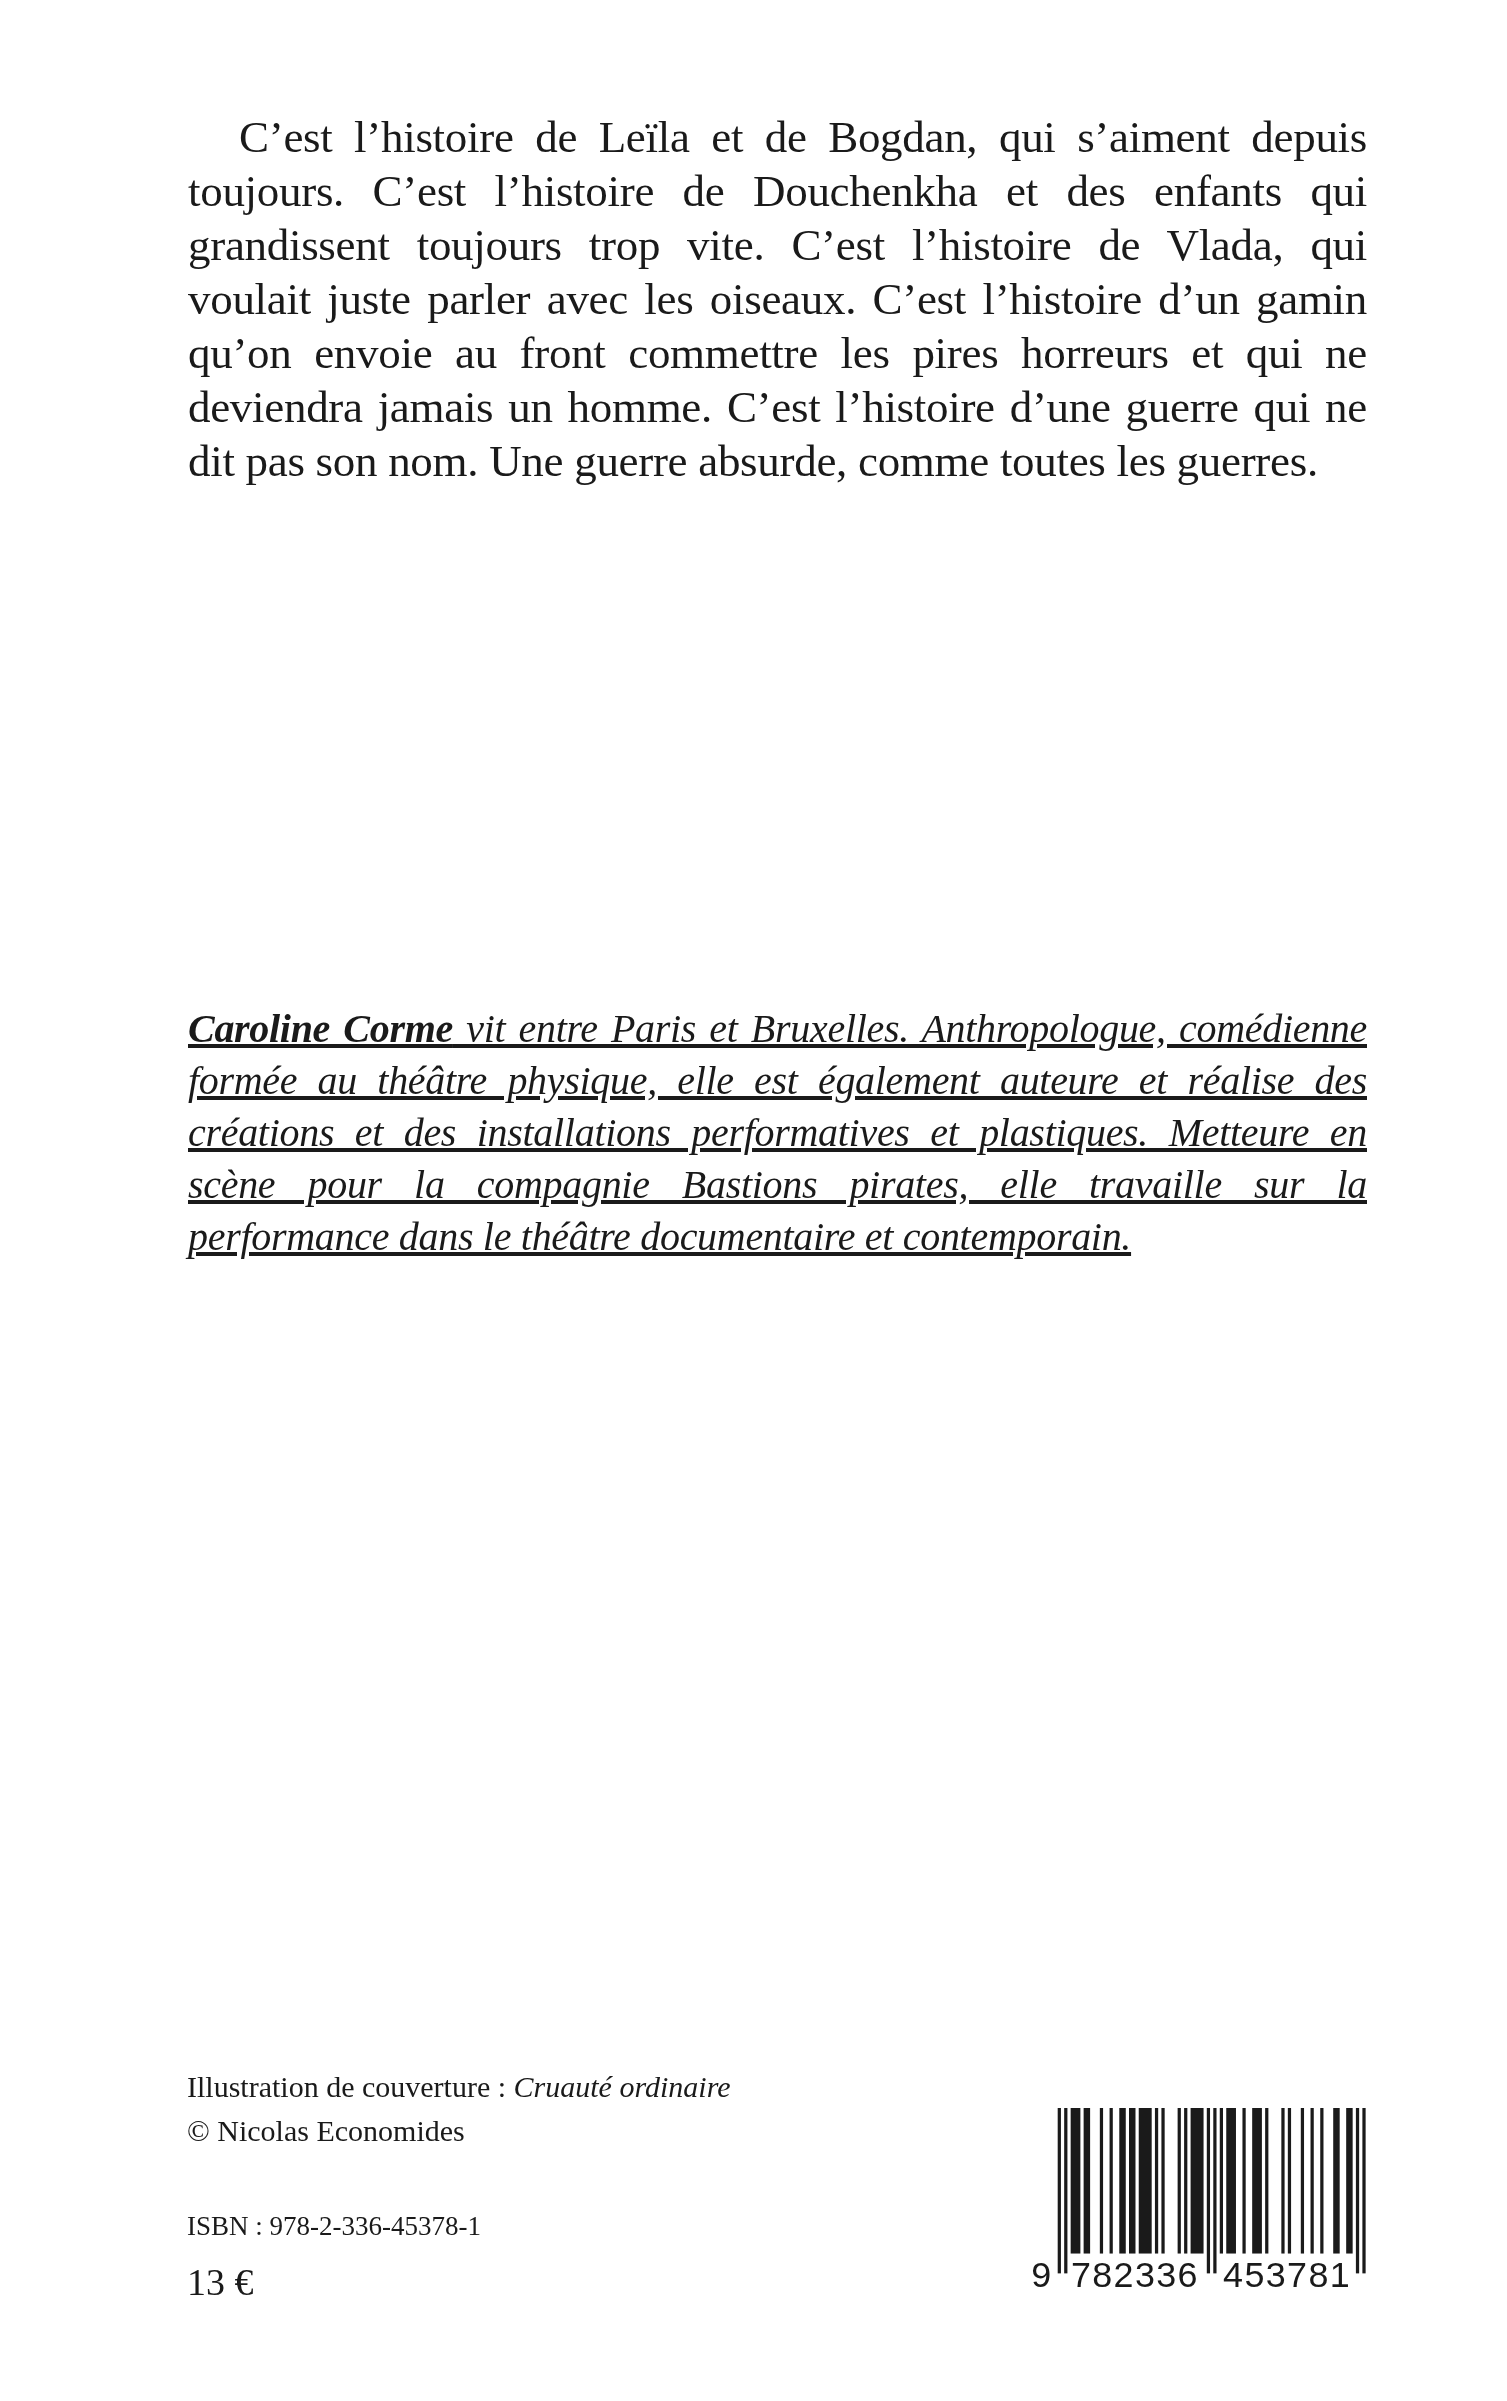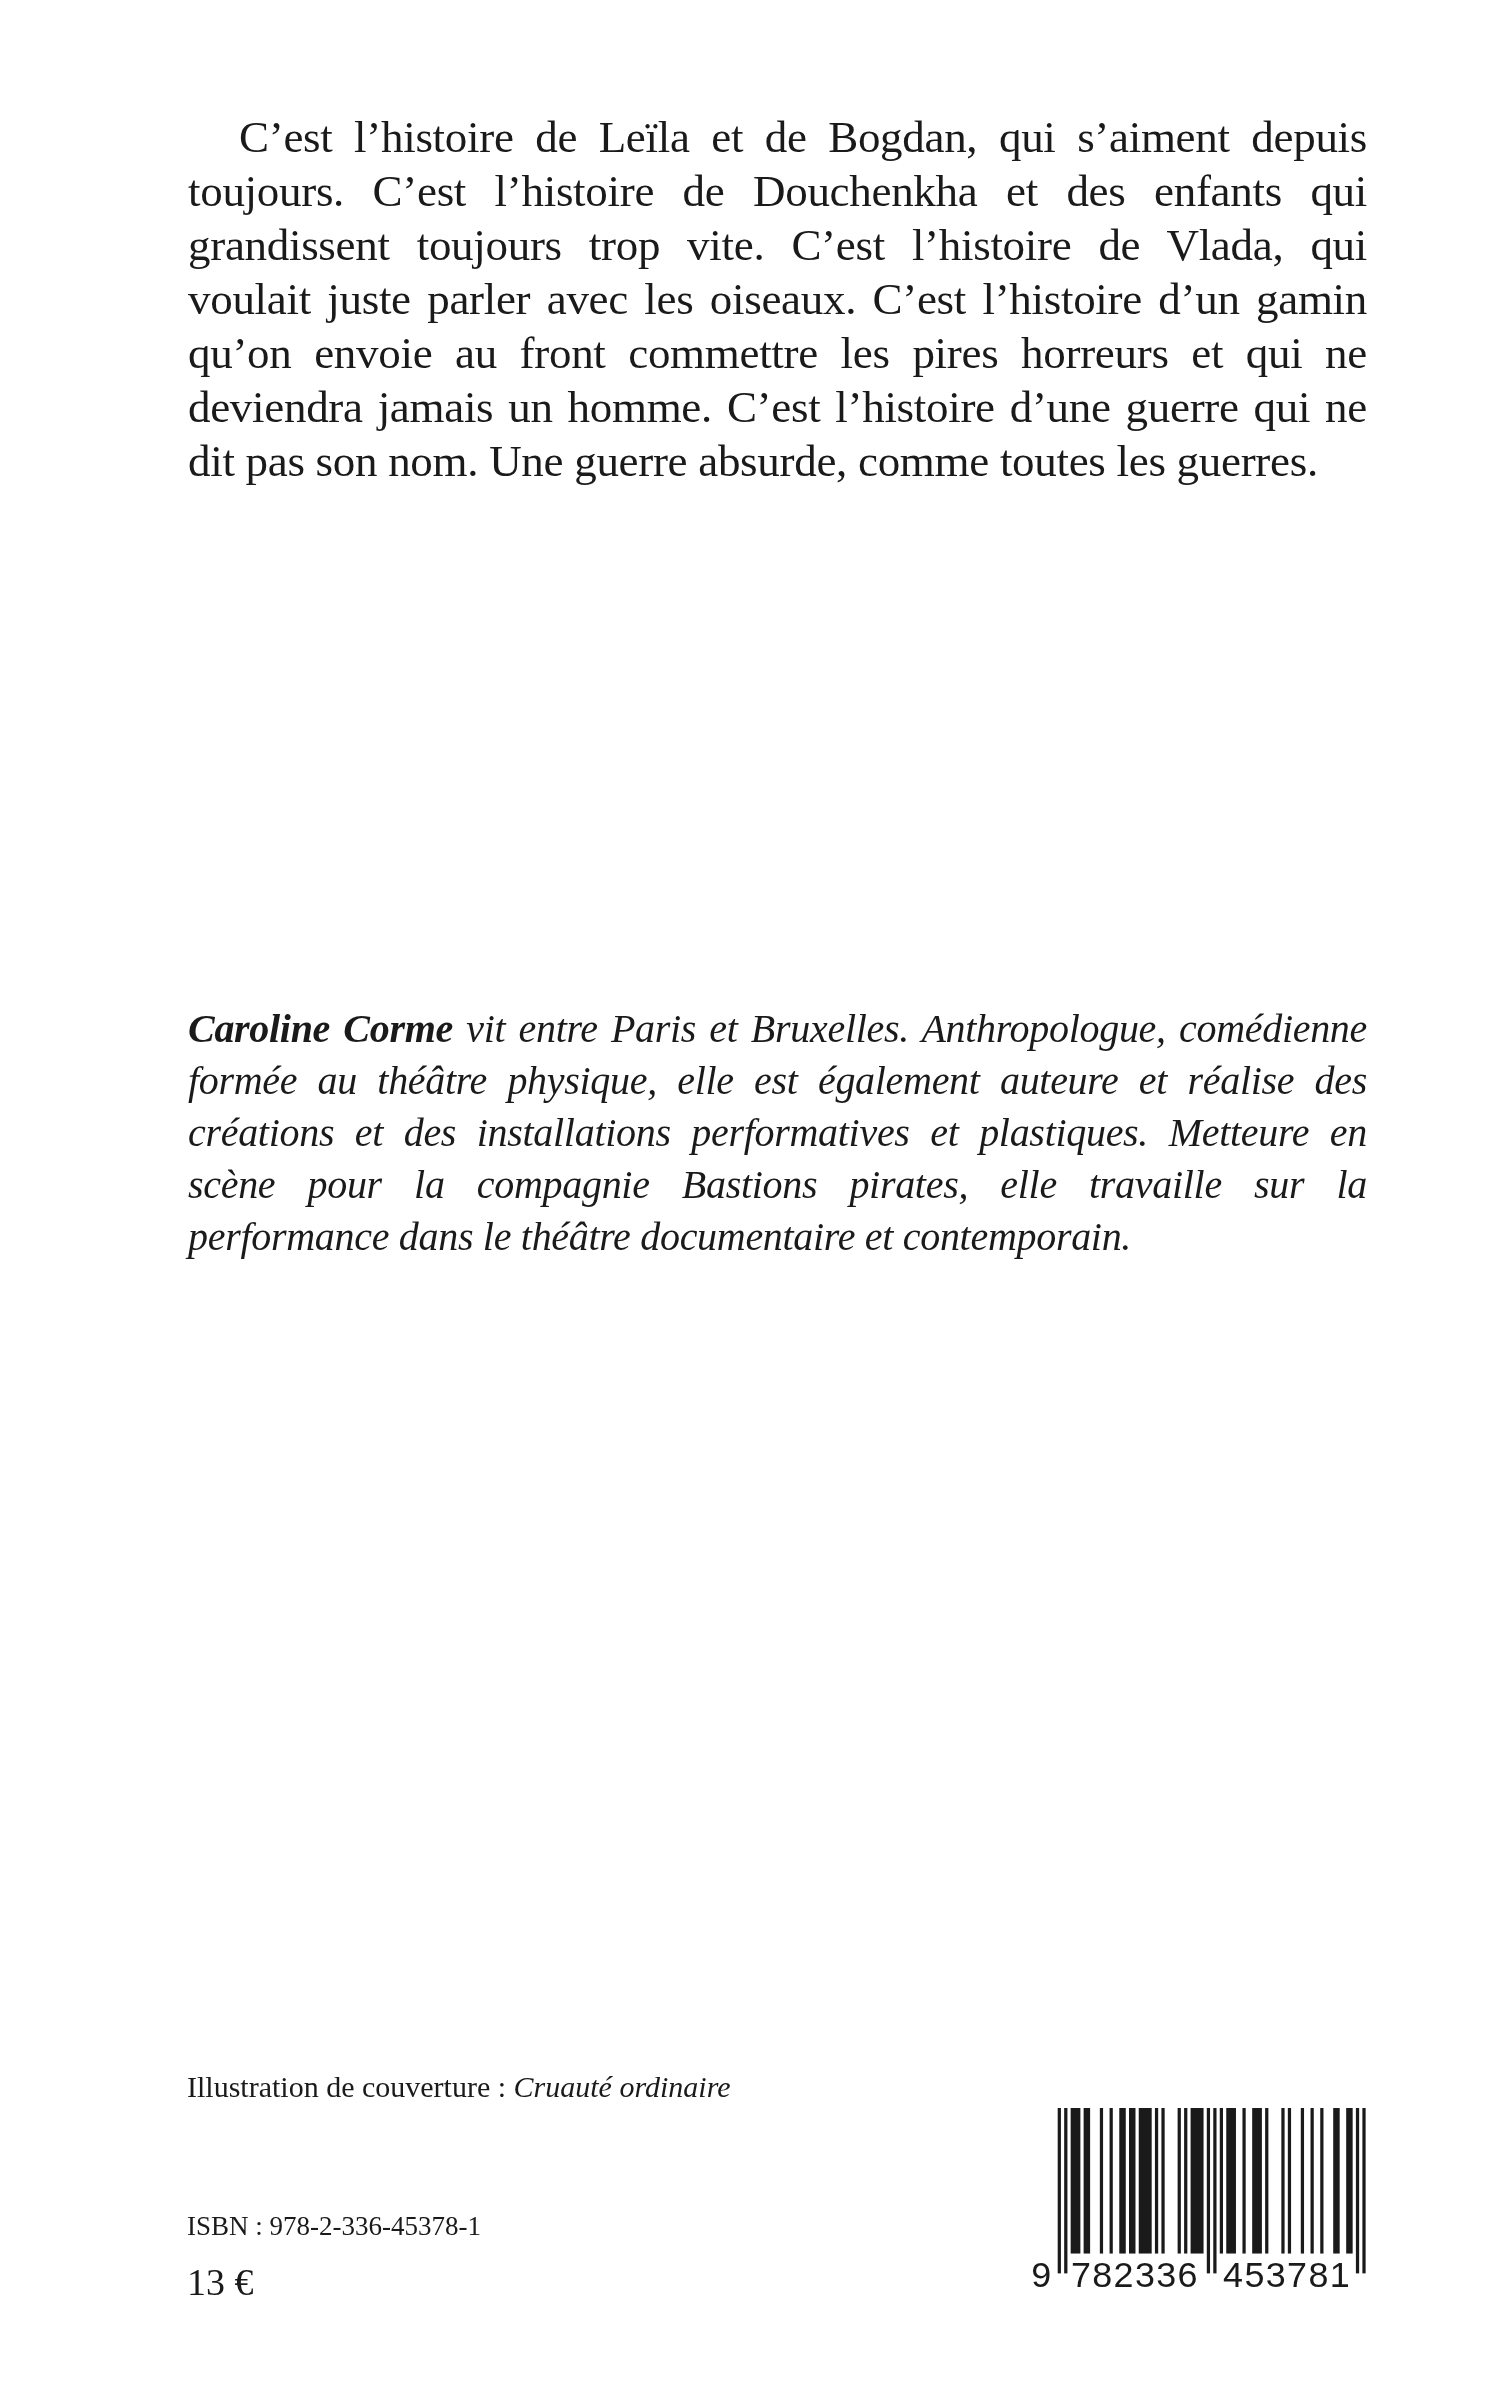--- a/index.html
+++ b/index.html
@@ -29,20 +29,21 @@
     position: absolute;
     left: 168px;
     top: 1003px;
     width: 1179px;
     margin: 0;
     font-size: 40px;
     line-height: 52px;
     font-style: italic;
     text-align: justify;
     letter-spacing: -0.3px;
+    text-decoration: underline;
   }
   .bio .author { font-weight: 700; }
   .piece {
     position: absolute;
     left: 0;
     top: 1442px;
     width: 100%;
     margin: 0;
     text-align: center;
     font-style: italic;
@@ -87,20 +88,21 @@
 
 <div class="page">
 
   <p class="synopsis">C’est l’histoire de Leïla et de Bogdan, qui s’aiment depuis toujours. C’est l’histoire de Douchenkha et des enfants qui grandissent toujours trop vite. C’est l’histoire de Vlada, qui voulait juste parler avec les oiseaux. C’est l’histoire d’un gamin qu’on envoie au front commettre les pires horreurs et qui ne deviendra jamais un homme. C’est l’histoire d’une guerre qui ne dit pas son nom. Une guerre absurde, comme toutes les guerres.</p>
 
   <p class="bio"><span class="author">Caroline Corme</span><span> vit entre Paris et Bruxelles. Anthropologue, comédienne formée au théâtre physique, elle est également auteure et réalise des créations et des installations performatives et plastiques. Metteure en scène pour la compagnie Bastions pirates, elle travaille sur la performance dans le théâtre documentaire et contemporain.</span></p>
 
 
   <div class="credits">
     <div><span>Illustration de couverture : </span><span class="ill-title">Cruauté ordinaire</span></div>
+    <div>© Nicolas Economides</div>
   </div>
 
   <div class="isbn">ISBN : 978-2-336-45378-1</div>
 
   <div class="price">13 €</div>
 
   <svg class="barcode" id="barcode" viewBox="0 0 358 200">
       <rect x="30.00" y="0" width="3.43" height="175"></rect>
       <rect x="36.86" y="0" width="3.43" height="175"></rect>
       <rect x="43.72" y="0" width="10.29" height="154"></rect>

